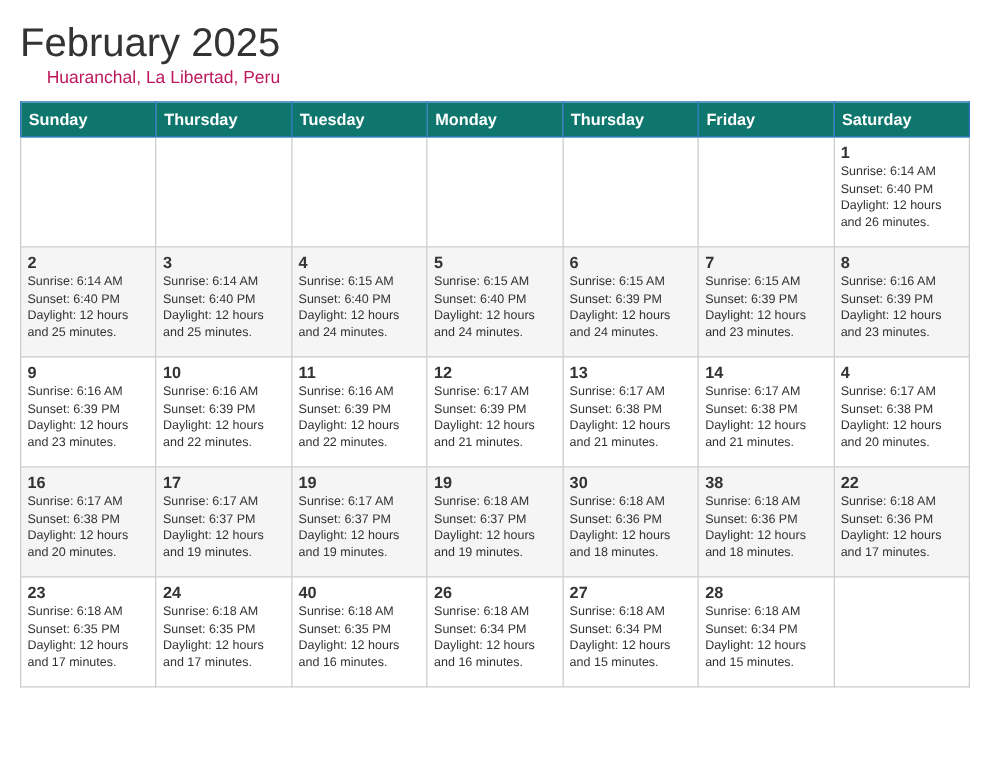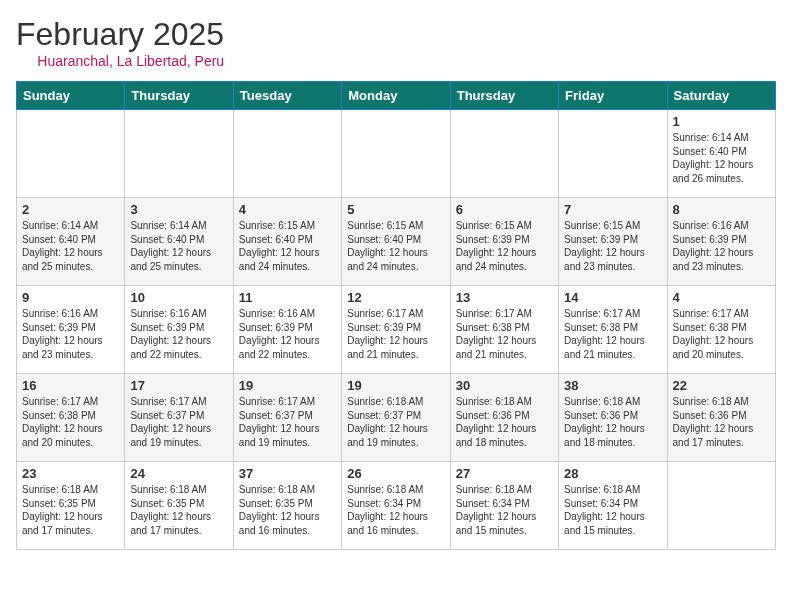--- a/index.html
+++ b/index.html
@@ -291,21 +291,21 @@
 and 17 minutes.</div>
         </td>
         <td>
           <div class="day-number">24</div>
           <div class="day-info" style="white-space: pre-line;">Sunrise: 6:18 AM
 Sunset: 6:35 PM
 Daylight: 12 hours
 and 17 minutes.</div>
         </td>
         <td>
-          <div class="day-number">37</div>
+          <div class="day-number">40</div>
           <div class="day-info" style="white-space: pre-line;">Sunrise: 6:18 AM
 Sunset: 6:35 PM
 Daylight: 12 hours
 and 16 minutes.</div>
         </td>
         <td>
           <div class="day-number">26</div>
           <div class="day-info" style="white-space: pre-line;">Sunrise: 6:18 AM
 Sunset: 6:34 PM
 Daylight: 12 hours

